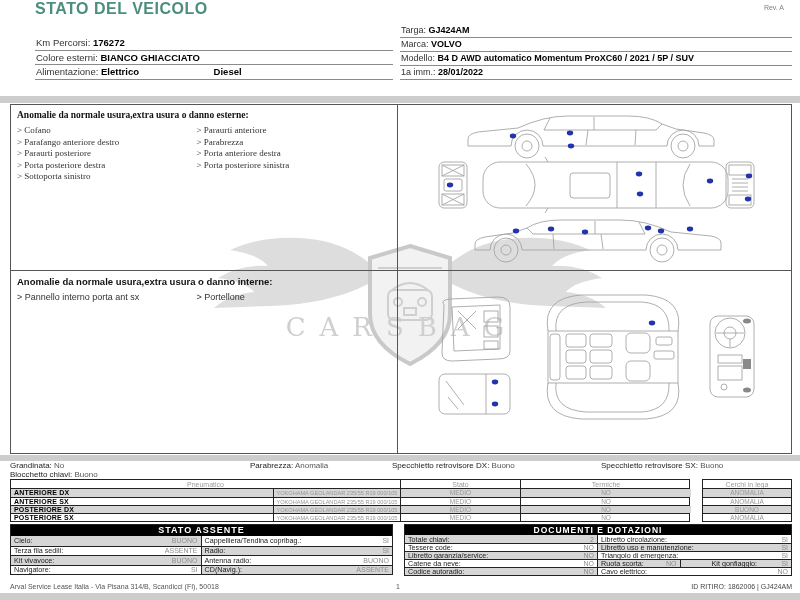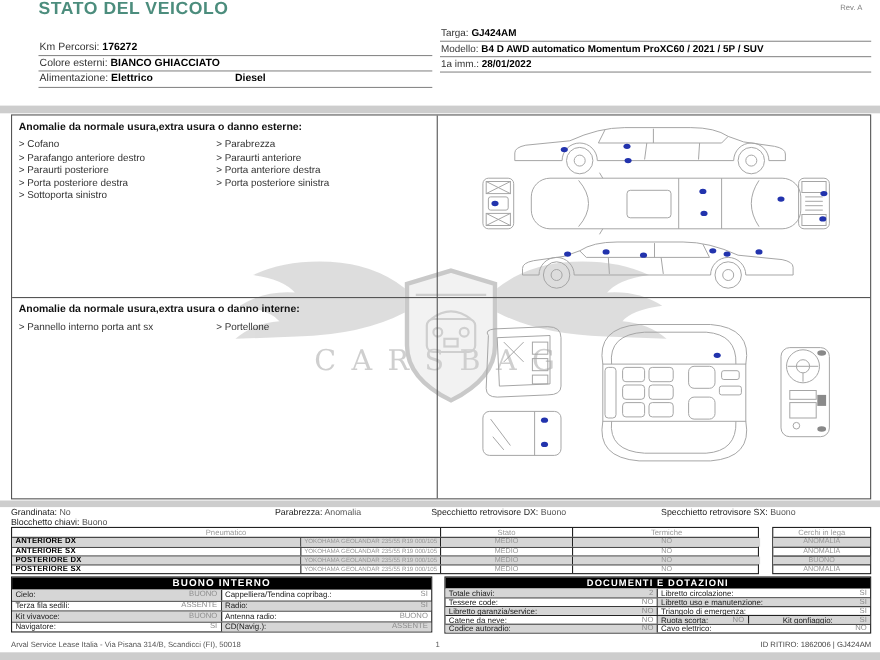--- a/index.html
+++ b/index.html
@@ -16,21 +16,21 @@
   .hcol-l { left:35px; top:36px; width:358px; }
   .hcol-r { left:400px; top:24px; width:392px; font-size:9px; }
   .hrow { border-bottom:1px solid #8a8a8a; padding:1px 0 1px 1px; line-height:11px; }
   .hcol-l .hrow { line-height:11.5px; }
   .hrow b { color:#000; }
   .v2 { margin-left:72px; }
 
   .panel { position:absolute; left:10px; top:104px; width:782px; height:350px; border:1px solid #555;
            display:grid; grid-template-columns:387px 1fr; grid-template-rows:166px 1fr; z-index:2; background:transparent; }
   .cell { position:relative; background:transparent; }
-  .c-tl { border-right:1px solid #555; border-bottom:1px solid #555; padding:5px 6px; }
+  .c-tl { border-right:1px solid #555; border-bottom:1px solid #555; padding:5px 6px;font-family:Liberation Serif, serif; }
   .c-tr { border-bottom:1px solid #555; }
   .c-bl { border-right:1px solid #555; padding:5px 6px; }
   .sec-h { font-size:9.5px; font-weight:bold; color:#111; margin-bottom:5px; }
   .cols { display:flex; font-size:9px; color:#333; }
   .col1 { width:48%; } .col2 { width:52%; }
   .it { line-height:11.5px; white-space:nowrap; }
   .diagram { display:block; }
 
   .wm { position:absolute; left:150px; top:232px; width:520px; height:150px; z-index:1; }
 
@@ -125,20 +125,24 @@
       <b class="v2">Diesel</b>
     </div>
   </div>
 
   <div class="hcol hcol-r">
     <div class="hrow">
       <span>Targa:</span>
       <b>GJ424AM</b>
     </div>
     <div class="hrow">
+      <span>Marca:</span>
+      <b>VOLVO</b>
+    </div>
+    <div class="hrow">
       <span>Modello:</span>
       <b>B4 D AWD automatico Momentum ProXC60 / 2021 / 5P / SUV</b>
     </div>
     <div class="hrow">
       <span>1a imm.:</span>
       <b>28/01/2022</b>
     </div>
   </div>
 
   <div class="panel">
@@ -147,22 +151,22 @@
       <div class="sec-h">Anomalie da normale usura,extra usura o danno esterne:</div>
       <div class="cols">
         <div class="col1">
           <div class="it">&gt; Cofano</div>
           <div class="it">&gt; Parafango anteriore destro</div>
           <div class="it">&gt; Paraurti posteriore</div>
           <div class="it">&gt; Porta posteriore destra</div>
           <div class="it">&gt; Sottoporta sinistro</div>
         </div>
         <div class="col2">
+          <div class="it">&gt; Paraurti anteriore</div>
           <div class="it">&gt; Parabrezza</div>
-          <div class="it">&gt; Paraurti anteriore</div>
           <div class="it">&gt; Porta anteriore destra</div>
           <div class="it">&gt; Porta posteriore sinistra</div>
         </div>
       </div>
     </div>
 
     <div class="cell c-tr">
       <svg class="diagram" width="393" height="165" viewBox="0 0 393 165">
         <defs>
           <g id="car-profile" stroke="#a5a5a5" fill="none" stroke-width="0.9">
@@ -346,21 +350,21 @@
 
   <div class="cerchi">
     <div class="th">Cerchi in lega</div>
     <div class="cd sh">ANOMALIA</div>
     <div class="cd">ANOMALIA</div>
     <div class="cd sh">BUONO</div>
     <div class="cd">ANOMALIA</div>
   </div>
 
   <div class="btable si">
-    <div class="bt-title">BUONO INTERNO</div>
+    <div class="bt-title">STATO ASSENTE</div>
     <div class="bt-row">
       <div class="bt-cell first sh">
           <span class="bl">Cielo:</span>
           <span class="bv">BUONO</span>
         </div>
       <div class="bt-cell">
           <span class="bl">Cappelliera/Tendina copribag.:</span>
           <span class="bv">SI</span>
         </div>
     </div>

